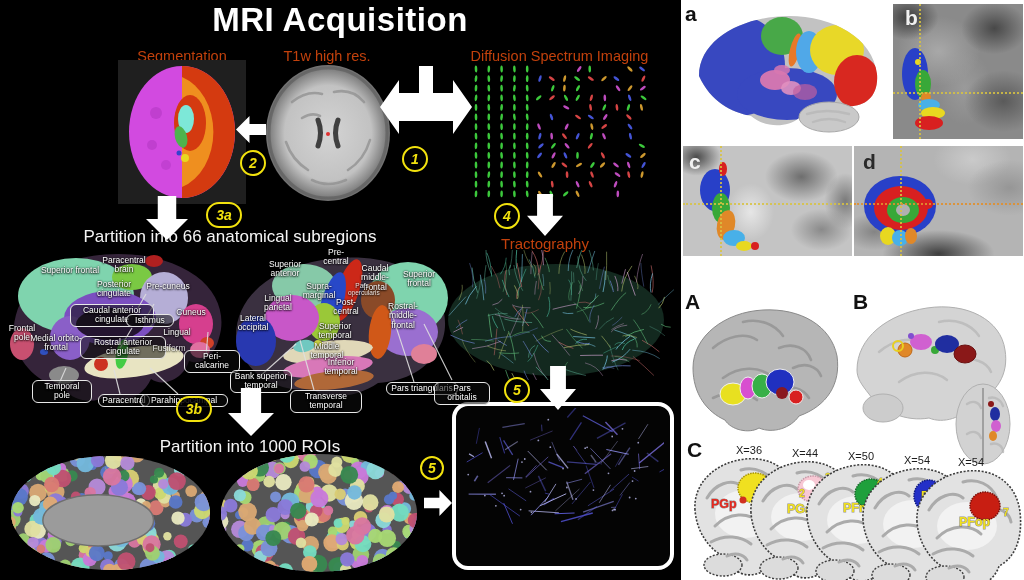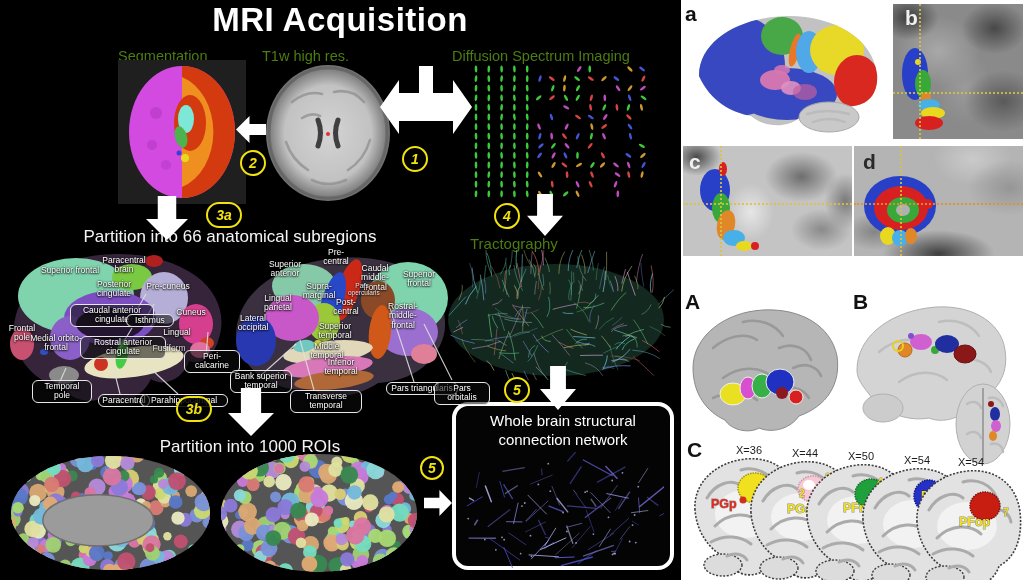--- a/index.html
+++ b/index.html
@@ -1,21 +1,21 @@
 <!DOCTYPE html>
 <html><head>
 <meta charset="utf-8">
 <style>
   body{margin:0}
   .stage{position:relative;width:1024px;height:580px;background:#fff;font-family:"Liberation Sans",sans-serif;overflow:hidden}
   .left{position:absolute;left:0;top:0;width:681px;height:580px;background:#000}
   .right{position:absolute;left:681px;top:0;width:343px;height:580px;background:#fff}
   .abs{position:absolute}
   .title{position:absolute;left:0;top:1px;width:680px;text-align:center;color:#fff;font-size:33px;font-weight:600;letter-spacing:.5px}
-  .lbl{position:absolute;color:#4d7c0f;font-size:14.5px;}
+  .lbl{position:absolute;color:#c2410c;font-size:14.5px;text-align:center}
   .plbl{position:absolute;color:#f4f4f4;font-size:17px;text-align:center}
   .step{position:absolute;display:flex;align-items:center;justify-content:center;color:#f2e20e;border:2px solid #f2e20e;background:rgba(0,0,0,.85);font-weight:700;font-style:italic;font-size:14px;border-radius:50%;box-sizing:border-box;z-index:7}
   .pill{border-radius:13px}
   .arrD{position:absolute;background:#fff;clip-path:polygon(28% 0,72% 0,72% 52%,100% 52%,50% 100%,0 52%,28% 52%);z-index:6}
   .arrL{position:absolute;background:#fff;clip-path:polygon(100% 30%,45% 30%,45% 0,0 50%,45% 100%,45% 70%,100% 70%);z-index:6}
   .arrR{position:absolute;background:#fff;clip-path:polygon(0 30%,55% 30%,55% 0,100% 50%,55% 100%,55% 70%,0 70%);z-index:6}
   .alab{position:absolute;color:#fff;font-size:8.5px;line-height:1.1;text-align:center;text-shadow:0 0 2px #000,0 1px 2px #000;z-index:5}
   .abox{border:1px solid #e8e8e8;border-radius:6px;padding:1px 3px;background:rgba(12,12,12,.55)}
   .dim{opacity:.8}.tiny{font-size:6.5px;opacity:.85}
   .netbox{position:absolute;left:452px;top:402px;width:222px;height:168px;border:4px solid #fff;border-radius:16px;background:#040404;box-sizing:border-box;z-index:4}
@@ -941,21 +941,20 @@
           <circle cx="136.47726" cy="42.46704" r="7.230919999999999" fill="#74b8dc" opacity="0.96"></circle>
           <circle cx="157.47112" cy="20.06046" r="9.125945" fill="#8ad8d8" opacity="0.96"></circle>
           <circle cx="192.76456000000002" cy="124.86977999999999" r="6.95317" fill="#d87a74" opacity="0.96"></circle>
           <circle cx="55.30154" cy="88.11558" r="7.971715" fill="#388850" opacity="0.96"></circle>
         </g>
       </svg>
     <div class="step" style="left:420px;top:456px;width:24px;height:24px">5</div>
     <div class="arrR" style="left:424px;top:490px;width:28px;height:26px"></div>
 
     <div class="netbox">
-      <div class="netlabel">Whole brain structural connection network</div>
       <svg id="net" style="margin:2px 0 0 6px" width="202" height="116" viewBox="0 0 202 116">
           <line x1="93.94615999999999" y1="75.88372" x2="82.57271999999999" y2="94.18574" stroke="#c4c4ff" stroke-width="0.83" opacity="0.84"></line>
           <line x1="139.06488000000002" y1="55.14756" x2="155.62808" y2="33.1246" stroke="#c4c4ff" stroke-width="0.83" opacity="0.38"></line>
           <line x1="79.50922" y1="16.648320000000002" x2="80.0257" y2="23.301300000000005" stroke="#6a6af5" stroke-width="1.14" opacity="0.39"></line>
           <line x1="89.80314" y1="33.901" x2="97.76026000000002" y2="53.32312" stroke="#9a9aff" stroke-width="0.65" opacity="0.60"></line>
           <line x1="140.09508" y1="56.12544" x2="132.01124" y2="53.82866" stroke="#6a6af5" stroke-width="0.64" opacity="0.48"></line>
           <line x1="66.59738" y1="102.84212" x2="96.92186000000001" y2="104.79988" stroke="#c4c4ff" stroke-width="0.95" opacity="0.77"></line>
           <line x1="117.40643999999999" y1="81.00048" x2="93.34755999999999" y2="102.96042" stroke="#c4c4ff" stroke-width="0.88" opacity="0.37"></line>
           <line x1="197.4651" y1="63.95544" x2="210.56142" y2="56.63638" stroke="#5050d0" stroke-width="0.95" opacity="0.66"></line>
           <line x1="91.97059999999999" y1="90.24336" x2="81.59364" y2="96.99202" stroke="#5050d0" stroke-width="1.46" opacity="0.56"></line>

